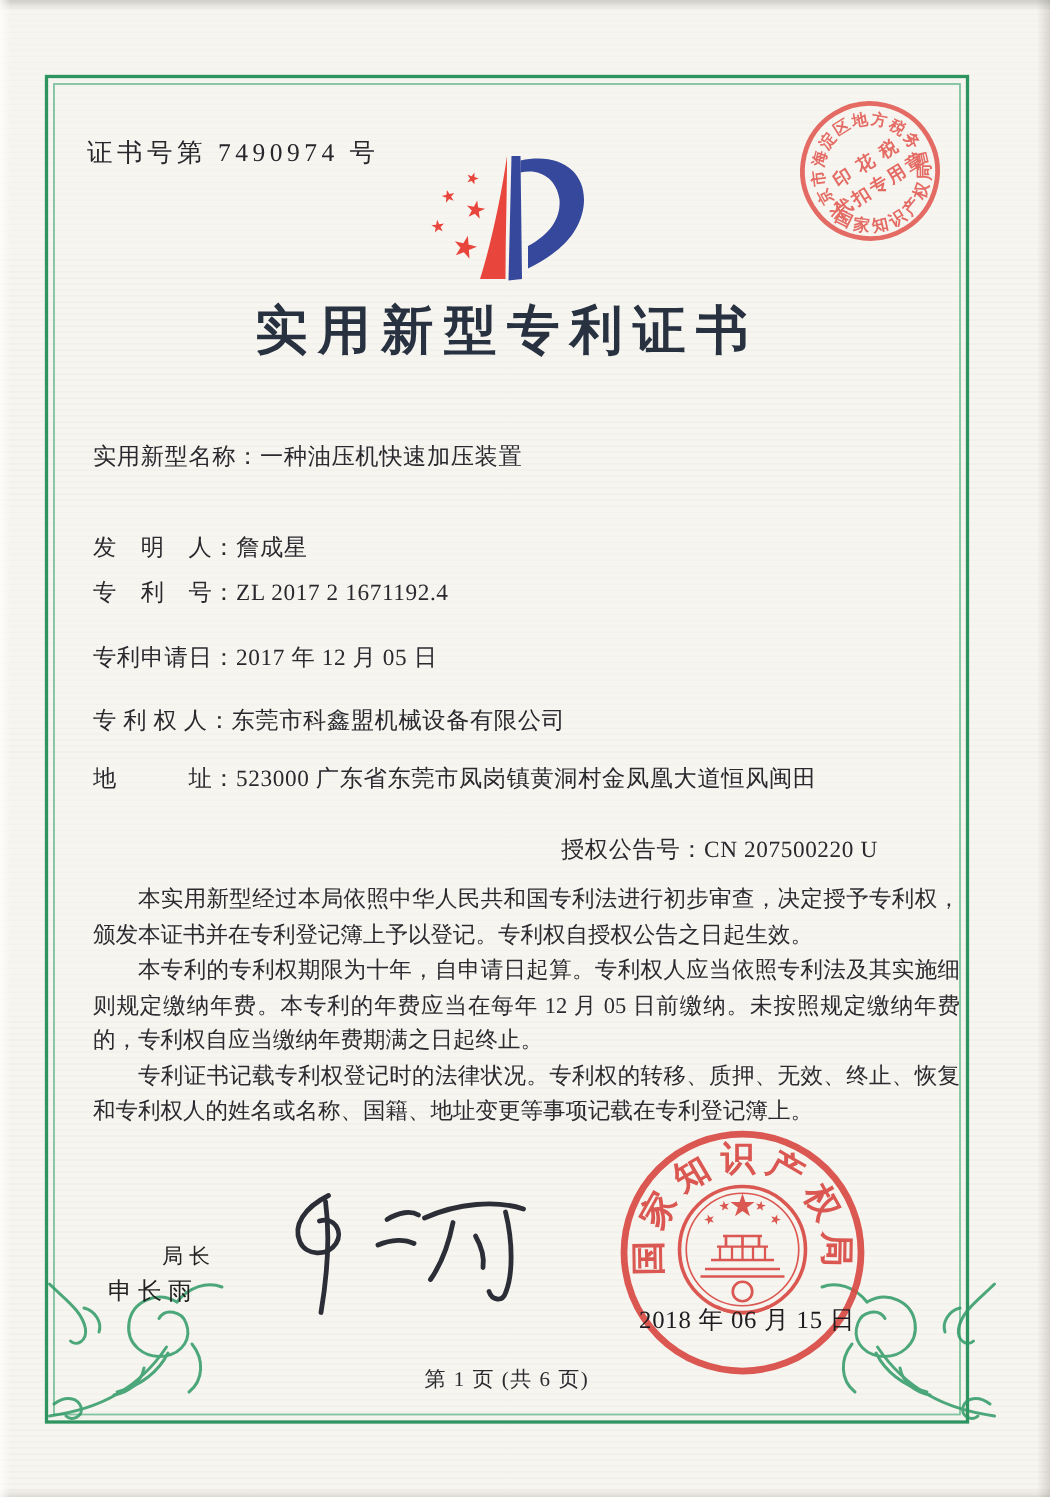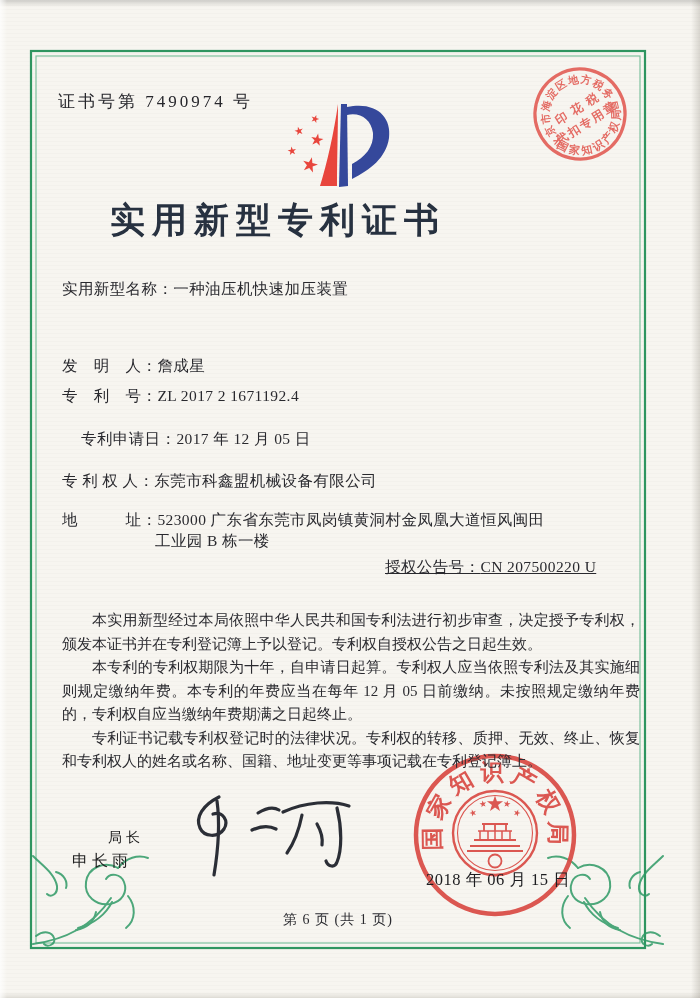--- a/index.html
+++ b/index.html
@@ -11,28 +11,28 @@
         background:linear-gradient(to bottom, rgba(70,70,70,.22), rgba(70,70,70,0));z-index:5;}
   .edge-right{position:absolute;right:0;top:0;width:9px;height:100%;
         background:linear-gradient(to left, rgba(90,84,70,.20), rgba(90,84,70,0));z-index:5;}
   .edge-bottom{position:absolute;left:0;bottom:0;width:100%;height:6px;
         background:linear-gradient(to top, rgba(90,84,70,.14), rgba(90,84,70,0));z-index:5;}
   .edge-left{position:absolute;left:0;top:0;width:7px;height:100%;
         background:linear-gradient(to right, rgba(255,255,255,.75), rgba(255,255,255,0));z-index:5;}
   svg.gfx{position:absolute;left:0;top:0;z-index:1;}
   .txt{position:absolute;z-index:2;}
   .cert-no{left:58px;top:90px;font-size:17px;letter-spacing:3px;color:#26262b;text-align:center;}
-  .title{left:110px;top:197px;width:456px;text-align:left;font-size:35px;font-weight:700;
+  .title{left:110px;top:197px;width:456px;text-align:center;font-size:35px;font-weight:700;
          letter-spacing:7px;color:#273140;}
   .row{left:62px;width:575px;font-size:15.5px;letter-spacing:.4px;line-height:21px;color:#29292e;}
-  .r1{top:278px;} .r2{top:355px;} .r3{top:385px;} .r4{top:428px;margin-left:19px;} .r5{top:470px;}
+  .r1{top:294px;} .r2{top:355px;} .r3{top:385px;} .r4{top:428px;} .r5{top:470px;}
   .r6{top:509px;} .r6 .line2{padding-left:93px;}
   .r7{top:556px;}
-  .grant-no{position:absolute;left:323px;top:0;text-decoration:underline;}
-  .paras{left:62px;top:589px;width:578px;font-size:15px;line-height:23.5px;text-align:justify;color:#2a2a2f;margin-top:20px;}
+  .grant-no{position:absolute;left:312px;top:0;}
+  .paras{left:62px;top:589px;width:578px;font-size:15px;line-height:23.5px;text-align:justify;color:#2a2a2f;}
   .paras p{margin:0;text-indent:2em;}
   .officer-title{left:84px;top:829px;font-size:14px;letter-spacing:4px;color:#222;margin-left:24px;}
   .officer-name{left:72px;top:851px;font-size:16px;letter-spacing:4px;color:#222;}
   .seal-date{left:426px;top:869px;font-size:16.5px;letter-spacing:.5px;color:#1d1d20;}
   .footer{left:138px;top:911px;width:400px;text-align:center;font-size:14px;letter-spacing:1px;color:#2a2a2f;}
   .seal-text{font-family:"Liberation Serif","DejaVu Serif",serif;font-weight:700;}
 </style>
 </head>
 <body>
 
@@ -142,37 +142,36 @@
   <div class="txt row r2"><span>发　明　人：</span><span>詹成星</span></div>
 
   <div class="txt row r3"><span>专　利　号：</span><span>ZL 2017 2 1671192.4</span></div>
 
   <div class="txt row r4"><span>专利申请日：</span><span>2017 年 12 月 05 日</span></div>
 
   <div class="txt row r5"><span>专 利 权 人：</span><span>东莞市科鑫盟机械设备有限公司</span></div>
 
   <div class="txt row r6">
     <div><span>地　　　址：</span><span>523000 广东省东莞市凤岗镇黄洞村金凤凰大道恒风闽田</span></div>
-    <div class="line2">工业园 B 栋一楼</div>
   </div>
 
   <div class="txt row r7">
     <span class="grant-no"><span>授权公告号：</span><span>CN 207500220 U</span></span>
   </div>
 
   <div class="txt paras">
     <p>本实用新型经过本局依照中华人民共和国专利法进行初步审查，决定授予专利权，颁发本证书并在专利登记簿上予以登记。专利权自授权公告之日起生效。</p>
     <p>本专利的专利权期限为十年，自申请日起算。专利权人应当依照专利法及其实施细则规定缴纳年费。本专利的年费应当在每年 12 月 05 日前缴纳。未按照规定缴纳年费的，专利权自应当缴纳年费期满之日起终止。</p>
     <p>专利证书记载专利权登记时的法律状况。专利权的转移、质押、无效、终止、恢复和专利权人的姓名或名称、国籍、地址变更等事项记载在专利登记簿上。</p>
   </div>
 
   <div class="txt officer-title">局长</div>
   <div class="txt officer-name">申长雨</div>
 
   <div class="txt seal-date">2018 年 06 月 15 日</div>
 
-  <div class="txt footer">第 6 页 (共 1 页)</div>
+  <div class="txt footer">第 1 页 (共 6 页)</div>
 
   <div class="edge-top"></div>
   <div class="edge-right"></div>
   <div class="edge-bottom"></div>
   <div class="edge-left"></div>
 </div>
 
 </body></html>

